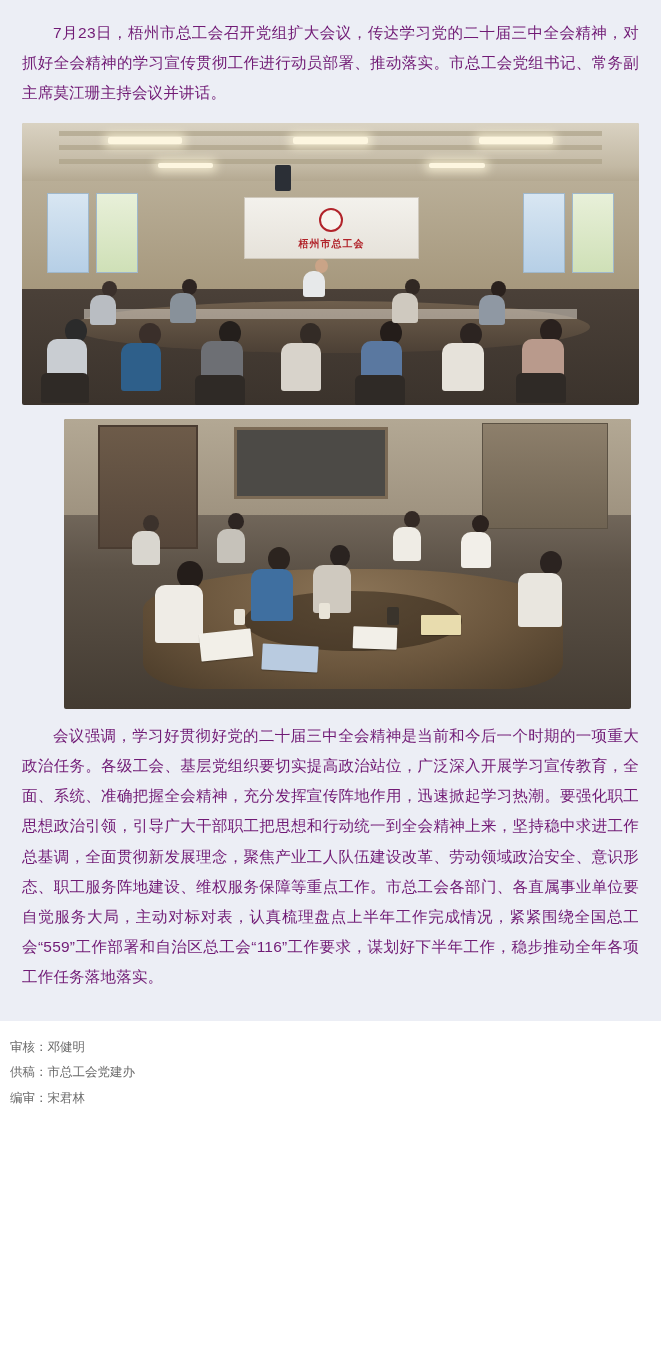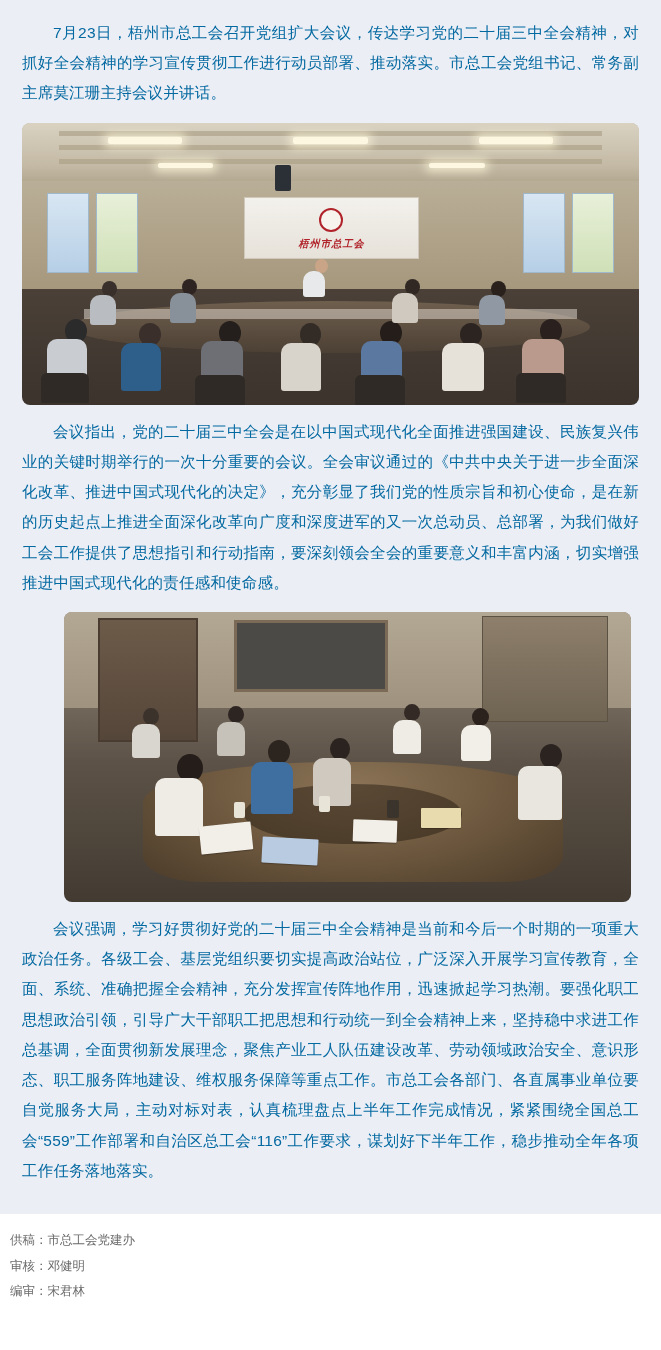--- a/index.html
+++ b/index.html
@@ -18,42 +18,41 @@
     background: #ffffff;
   }
   .article {
     background: #eceef5;
     padding: 18px 22px 22px 22px;
     box-sizing: border-box;
   }
   .para {
     font-size: 15.5px;
     line-height: 1.95;
-    color: #0369a1;
+    color: #701a75;
     text-align: justify;
     text-indent: 2em;
     margin: 0 0 6px 0;
     letter-spacing: 0.2px;
   }
   .para.tight {
     margin-bottom: 0;
   }
   .figure {
     margin: 14px 0 12px 0;
   }
   .figure.indented {
     margin-left: 42px;
     margin-right: 8px;
   }
   .photo {
     position: relative;
     width: 100%;
     overflow: hidden;
-    border-radius: 8px;
-    font-style: italic;
+    border-radius: 2px;
   }
   
   .photo1 {
     height: 282px;
     background:
       linear-gradient(to bottom, #c8bda8 0%, #bdb097 16%, #a99a80 28%, #5d5247 45%, #4a4038 60%, #3b332c 100%);
   }
   .p1-ceiling {
     position: absolute; left: 0; top: 0; width: 100%; height: 62px;
     background: linear-gradient(to bottom, #d9d2c2, #c3b9a4 70%, #b0a48c);
@@ -221,21 +220,20 @@
         <div class="head" style="left:76%;top:158px;width:15px;height:16px;background:#2a211d"></div>
         <div class="body" style="left:74%;top:172px;width:26px;height:30px;background:#8f98a3"></div>
 
         <div class="chair" style="left:3%;top:250px;width:48px;height:30px"></div>
         <div class="chair" style="left:28%;top:252px;width:50px;height:30px"></div>
         <div class="chair" style="left:54%;top:252px;width:50px;height:30px"></div>
         <div class="chair" style="left:80%;top:250px;width:50px;height:30px"></div>
       </div>
     </div>
 
-    <p class="para">会议指出，党的二十届三中全会是在以中国式现代化全面推进强国建设、民族复兴伟业的关键时期举行的一次十分重要的会议。全会审议通过的《中共中央关于进一步全面深化改革、推进中国式现代化的决定》，充分彰显了我们党的性质宗旨和初心使命，是在新的历史起点上推进全面深化改革向广度和深度进军的又一次总动员、总部署，为我们做好工会工作提供了思想指引和行动指南，要深刻领会全会的重要意义和丰富内涵，切实增强推进中国式现代化的责任感和使命感。</p>
 
     <div class="figure indented">
       <div class="photo photo2">
         <div class="p2-wall"></div>
         <div class="p2-door"></div>
         <div class="p2-board"></div>
         <div class="p2-cab"></div>
 
         <div class="p2-table">
           <div class="p2-table-inner"></div>
@@ -267,19 +265,19 @@
         <div class="cup" style="left:45%;top:184px;width:11px;height:16px"></div>
         <div class="cup" style="left:30%;top:190px;width:11px;height:16px"></div>
       </div>
     </div>
 
     <p class="para">会议强调，学习好贯彻好党的二十届三中全会精神是当前和今后一个时期的一项重大政治任务。各级工会、基层党组织要切实提高政治站位，广泛深入开展学习宣传教育，全面、系统、准确把握全会精神，充分发挥宣传阵地作用，迅速掀起学习热潮。要强化职工思想政治引领，引导广大干部职工把思想和行动统一到全会精神上来，坚持稳中求进工作总基调，全面贯彻新发展理念，聚焦产业工人队伍建设改革、劳动领域政治安全、意识形态、职工服务阵地建设、维权服务保障等重点工作。市总工会各部门、各直属事业单位要自觉服务大局，主动对标对表，认真梳理盘点上半年工作完成情况，紧紧围绕全国总工会“559”工作部署和自治区总工会“116”工作要求，谋划好下半年工作，稳步推动全年各项工作任务落地落实。</p>
 
   </div>
 
   <div class="credits">
+    <div class="credit-line">审核：邓健明</div>
     <div class="credit-line">供稿：市总工会党建办</div>
-    <div class="credit-line">审核：邓健明</div>
     <div class="credit-line">编审：宋君林</div>
 
   </div>
 
 </div>
 
 </body></html>

